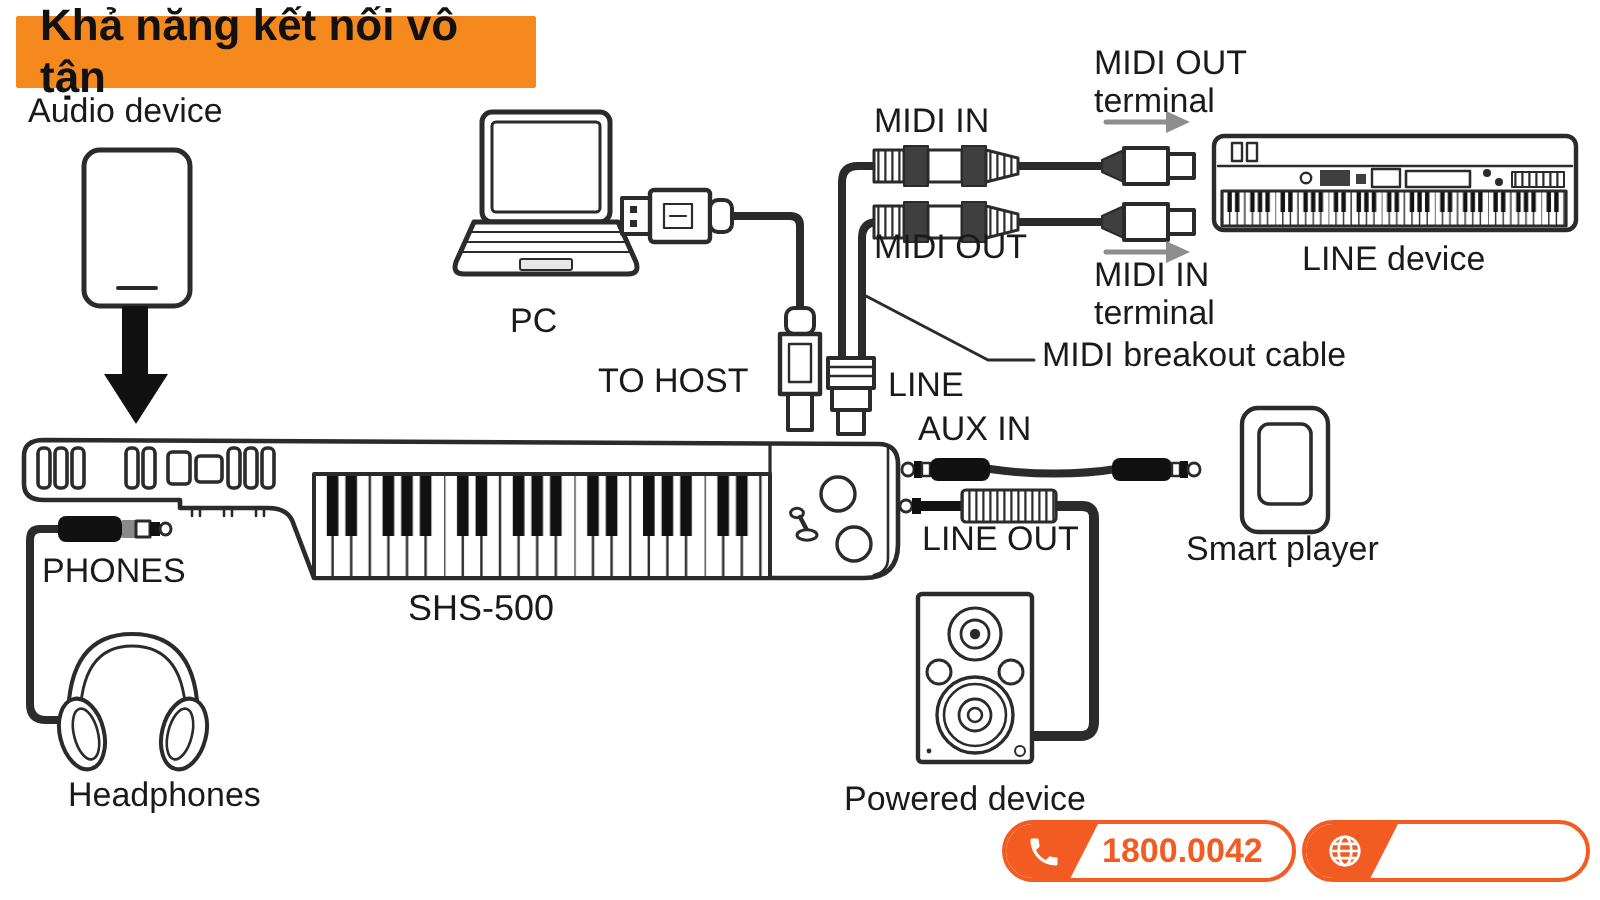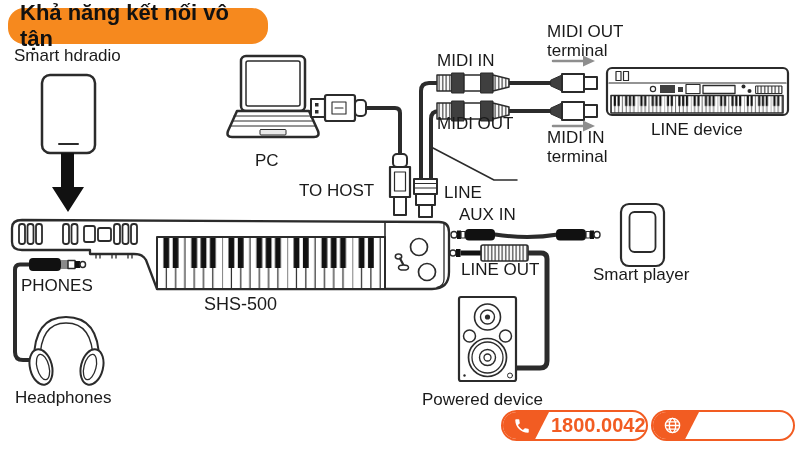--- a/index.html
+++ b/index.html
@@ -2,31 +2,31 @@
 <html><head>
 <meta charset="utf-8">
 <style>
   html,body{margin:0;padding:0;background:#fff;}
   .stage{position:relative;width:800px;height:450px;background:#fff;overflow:hidden;
          font-family:"Liberation Sans",sans-serif;}
   .art{position:absolute;left:0;top:0;width:800px;height:450px;}
   .lbl{position:absolute;font-size:17px;color:#1a1a1a;line-height:1.1;
        white-space:pre-line;letter-spacing:0;}
   .lbl.bold{font-weight:normal;font-size:18px;}
-  .banner{position:absolute;left:8px;top:8px;width:260px;height:36px;border-radius:16px;
+  .banner{position:absolute;left:8px;top:8px;width:260px;height:36px;border-radius:1px;
           display:flex;align-items:center;padding-left:12px;box-sizing:border-box;
           font-size:22px;font-weight:600;color:#111;}
   .badge{position:absolute;top:410px;height:31px;border:2px solid var(--acc);
          border-radius:17px;background:#fff;display:flex;align-items:center;
          overflow:hidden;box-sizing:border-box;}
   .badge-ico{width:46px;height:100%;background:var(--acc);
              clip-path:polygon(0 0,100% 0,70% 100%,0 100%);
              display:flex;align-items:center;justify-content:flex-start;
              padding-left:10px;box-sizing:border-box;flex:0 0 auto;}
-  .badge-txt{flex:1;text-align:left;font-size:20px;font-weight:bold;color:var(--acc);
+  .badge-txt{flex:1;text-align:left;font-size:17px;font-weight:bold;color:var(--acc);
              padding-right:8px;padding-left:2px;}
 </style>
 </head>
 <body>
 
 <div class="stage" style="--acc:#F25C22">
 
   <svg class="art" viewBox="0 0 800 450" stroke-linecap="round" stroke-linejoin="round">
     <defs>
       <pattern id="pkeys" x="157" y="237" width="65.1" height="52" patternUnits="userSpaceOnUse">
@@ -250,37 +250,38 @@
       <g>
         <rect x="621" y="204" width="43" height="62" rx="8" fill="#fff" stroke-width="2.2"></rect>
         <rect x="629.5" y="212" width="26" height="40" rx="5" stroke-width="1.8"></rect>
       </g>
 
     </g>
   </svg>
 
   <div class="banner" style="background:#F6891E">Khả năng kết nối vô tận</div>
 
-  <div class="lbl" style="left:14px;top:47px">Smart hdradio</div>
+  <div class="lbl" style="left:14px;top:47px">Audio device</div>
   <div class="lbl" style="left:255px;top:152px">PC</div>
   <div class="lbl" style="left:299px;top:182px">TO HOST</div>
   <div class="lbl" style="left:444px;top:184px">LINE</div>
   <div class="lbl" style="left:437px;top:52px">MIDI IN</div>
   <div class="lbl" style="left:437px;top:115px">MIDI OUT</div>
   <div class="lbl" style="left:547px;top:23px">MIDI OUT
 terminal</div>
   <div class="lbl" style="left:547px;top:129px">MIDI IN
 terminal</div>
   <div class="lbl" style="left:651px;top:121px">LINE device</div>
+  <div class="lbl" style="left:521px;top:169px">MIDI breakout cable</div>
   <div class="lbl" style="left:459px;top:206px">AUX IN</div>
   <div class="lbl" style="left:461px;top:261px">LINE OUT</div>
   <div class="lbl" style="left:593px;top:266px">Smart player</div>
   <div class="lbl" style="left:21px;top:277px">PHONES</div>
   <div class="lbl bold" style="left:204px;top:295px">SHS-500</div>
-  <div class="lbl" style="left:15px;top:389px">Headphones</div>
+  <div class="lbl" style="left:34px;top:389px">Headphones</div>
   <div class="lbl" style="left:422px;top:391px">Powered device</div>
 
   <div class="badge" style="left:501px;width:147px">
     <div class="badge-ico">
       <svg width="18" height="18" viewBox="0 0 24 24">
         <path fill="#fff" d="M6.62 10.79c1.44 2.83 3.76 5.14 6.59 6.59l2.2-2.2c.27-.27.67-.36 1.02-.24 1.12.37 2.33.57 3.57.57.55 0 1 .45 1 1V20c0 .55-.45 1-1 1-9.39 0-17-7.61-17-17 0-.55.45-1 1-1h3.5c.55 0 1 .45 1 1 0 1.25.2 2.45.57 3.57.11.35.03.74-.25 1.02l-2.2 2.2z"></path>
       </svg>
     </div>
     <div class="badge-txt">1800.0042</div>
   </div>

